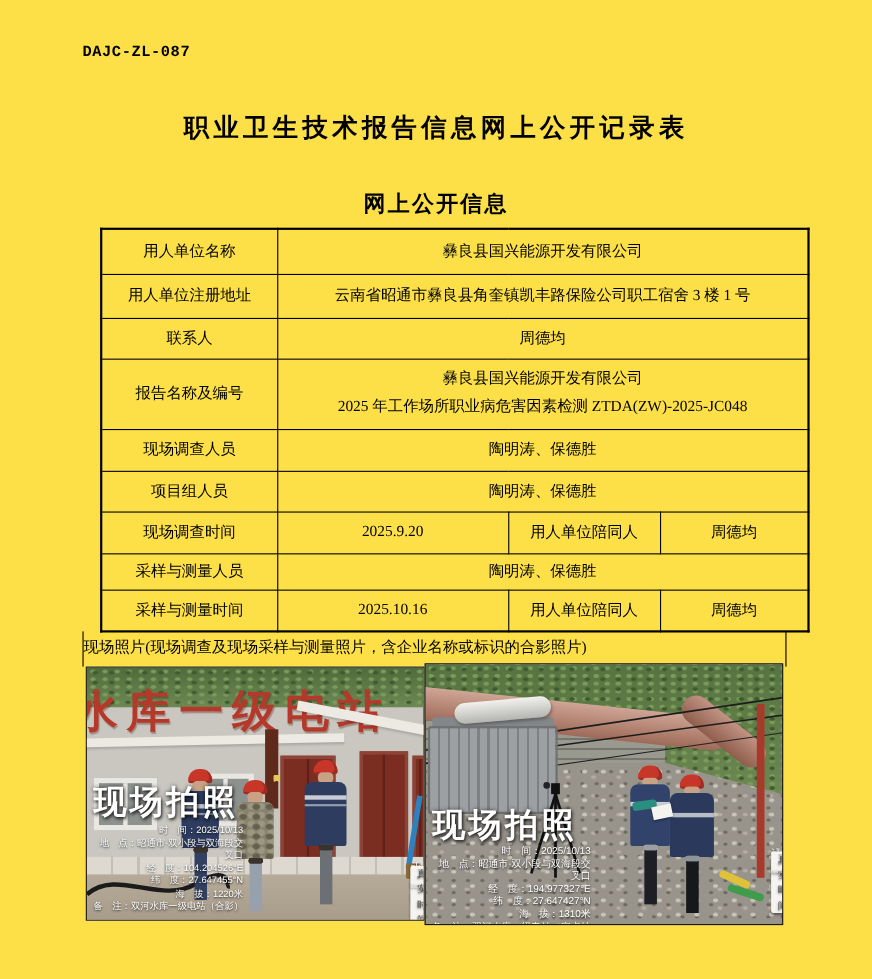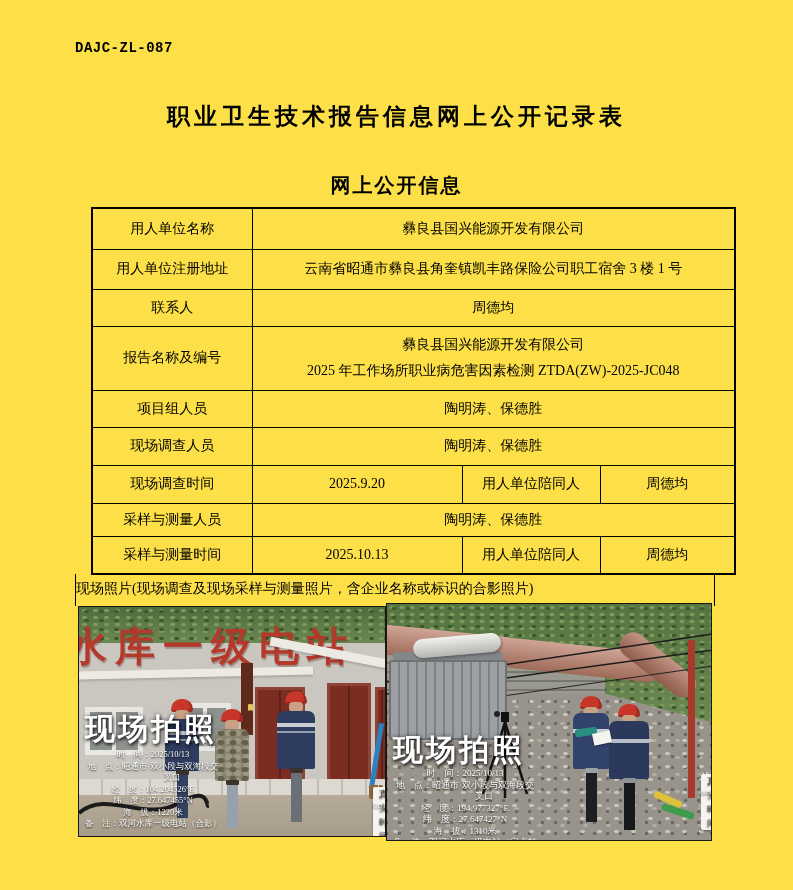--- a/index.html
+++ b/index.html
@@ -92,22 +92,22 @@
   .p-navy .torso{background:#2d3c5f;}
   .p-navy .legs span{background:#32415f;}
   .p-camo .torso{background:#86826f;background-image:radial-gradient(#655f4d 3px,transparent 4px),radial-gradient(#9c977f 3px,transparent 4px);background-size:12px 9px,9px 8px;}
   .p-camo .legs span{background:#97a1ad;}
   .p-gray .legs span{background:#6a7076;}
 
   
   .wm{left:6px;font-family:"Liberation Sans","DejaVu Sans",sans-serif;
     font-size:30px;font-weight:bold;color:#fff;letter-spacing:3px;
     text-shadow:0 0 4px rgba(0,0,0,.6),1px 2px 3px rgba(0,0,0,.65);}
-  .meta{left:6px;color:#fff;font-family:Liberation Serif, serif;
-    font-size:8.5px;line-height:11.5px;text-align:center;
+  .meta{left:6px;color:#fff;font-family:Liberation Sans, sans-serif;
+    font-size:8.5px;line-height:11.5px;text-align:right;
     text-shadow:0 1px 2px rgba(0,0,0,.85);}
   .meta div{position:relative;}
   .meta .cont{padding-left:38px;}
   .stamp{color:#f3f2ec;font-family:"Liberation Sans","DejaVu Sans",sans-serif;
     font-size:11px;line-height:14px;text-align:center;text-shadow:0 1px 2px rgba(0,0,0,.8);}
   .badge{display:inline-block;background:#f5f4f1;color:#55504a;font-size:9px;
     line-height:14px;padding:0 6px;border-radius:2px;margin-top:4px;box-shadow:0 1px 2px rgba(0,0,0,.4);}
   .badge-code{display:block;font-size:5px;color:#e8e4da;margin-top:2px;letter-spacing:.5px;}
 
   
@@ -167,41 +167,41 @@
       <td><span>联系人</span></td>
       <td colspan="3"><span>周德均</span></td>
     </tr>
     <tr style="height:64px">
       <td><span>报告名称及编号</span></td>
       <td colspan="3" class="two-line">
         <div>彝良县国兴能源开发有限公司</div>
         <div>2025 年工作场所职业病危害因素检测 ZTDA(ZW)-2025-JC048</div>
       </td>
     </tr>
+    <tr style="height:38px">
+      <td><span>现场调查人员</span></td>
+      <td colspan="3"><span>陶明涛、保德胜</span></td>
+    </tr>
     <tr style="height:37px">
       <td><span>项目组人员</span></td>
-      <td colspan="3"><span>陶明涛、保德胜</span></td>
-    </tr>
-    <tr style="height:38px">
-      <td><span>现场调查人员</span></td>
       <td colspan="3"><span>陶明涛、保德胜</span></td>
     </tr>
     <tr style="height:38px">
       <td><span>现场调查时间</span></td>
       <td><span>2025.9.20</span></td>
       <td><span>用人单位陪同人</span></td>
       <td><span>周德均</span></td>
     </tr>
     <tr style="height:33px">
       <td><span>采样与测量人员</span></td>
       <td colspan="3"><span>陶明涛、保德胜</span></td>
     </tr>
     <tr style="height:38px">
       <td><span>采样与测量时间</span></td>
-      <td><span>2025.10.13</span></td>
+      <td><span>2025.10.16</span></td>
       <td><span>用人单位陪同人</span></td>
       <td><span>周德均</span></td>
     </tr>
   </tbody>
     </table>
 
   <div class="note-row">现场照片(现场调查及现场采样与测量照片，含企业名称或标识的合影照片)</div>
 
   <div class="photos">
 

